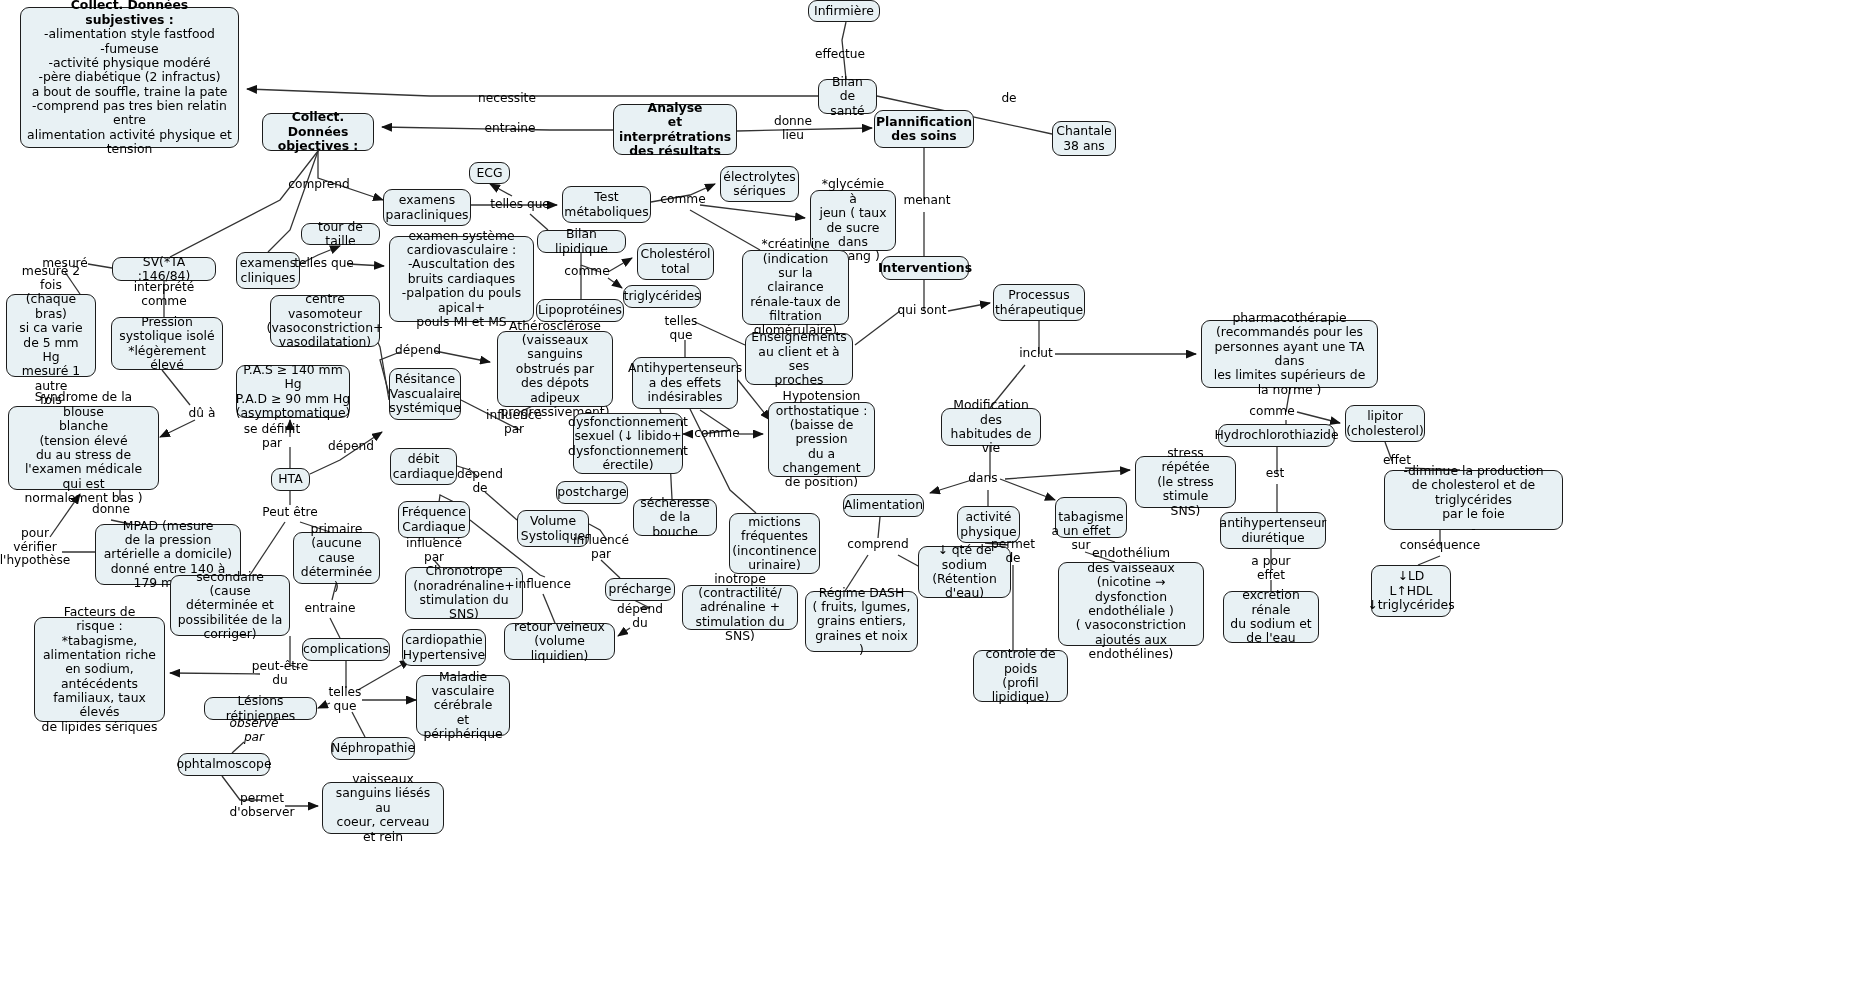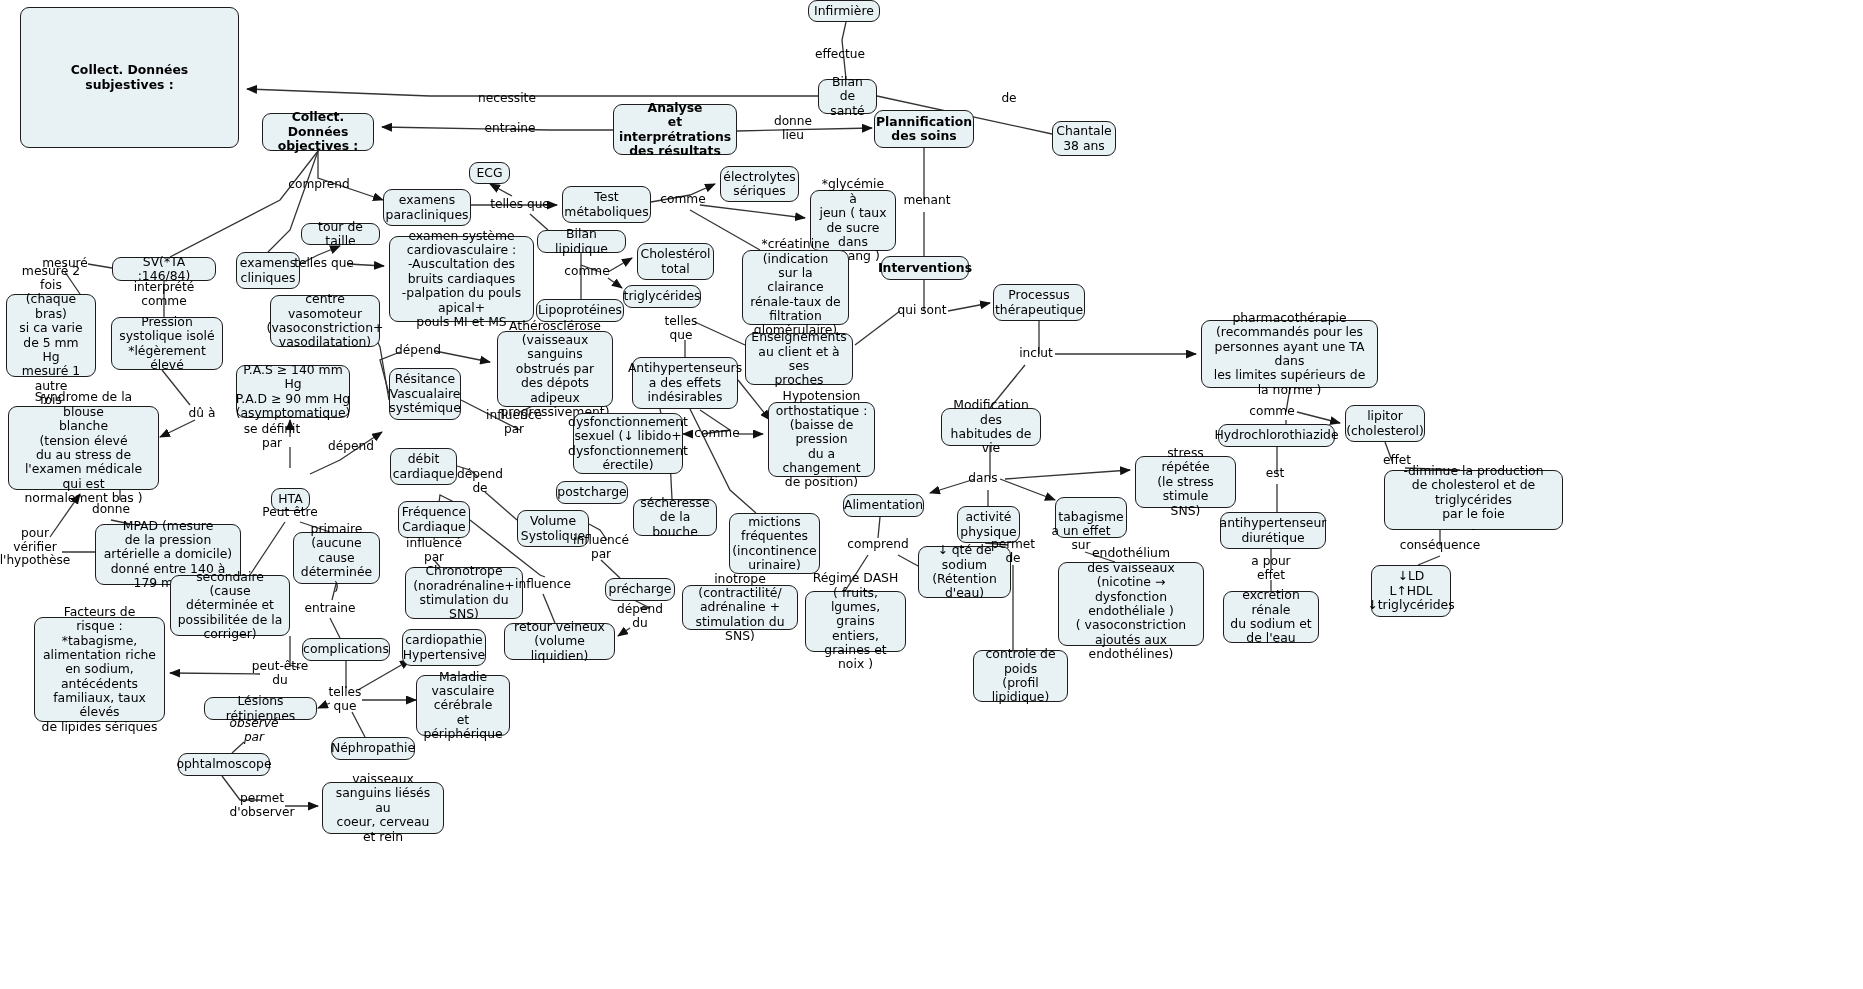--- a/index.html
+++ b/index.html
@@ -168,21 +168,27 @@
       <path d="M737,434 L763,434" marker-end="url(#ah)"></path>
       <path d="M660,409 L670,460 L672,499"></path>
       <path d="M690,409 L730,490 L756,513"></path>
       <path d="M685,357 L685,340"></path>
       <path d="M695,322 L745,345"></path>
     </g>
   </svg>
   <div id="nodes-layer">
       <div class="node" style="left: 20px; top: 7px; width: 219px; height: 141px;"><span style="white-space: pre-line;"><span style="font-weight: bold;">Collect. Données
 subjestives :
-</span></span></div>
+</span><span>-alimentation style fastfood
+-fumeuse
+-activité physique modéré
+-père diabétique (2 infractus)
+a bout de souffle, traine la pate
+-comprend pas tres bien relatin entre
+alimentation activité physique et tension</span></span></div>
       <div class="node bold" style="left: 262px; top: 113px; width: 112px; height: 38px;">Collect. Données
 objectives :</div>
       <div class="node" style="left: 808px; top: 0px; width: 72px; height: 22px;">Infirmière</div>
       <div class="node" style="left: 818px; top: 79px; width: 59px; height: 35px;">Bilan de
 santé</div>
       <div class="node bold" style="left: 613px; top: 104px; width: 124px; height: 51px;">Analyse
 et interprétrations
 des résultats</div>
       <div class="node bold" style="left: 874px; top: 110px; width: 100px; height: 38px;">Plannification
 des soins</div>
@@ -268,21 +274,21 @@
 blanche
 (tension élevé
 du au stress de
 l'examen médicale qui est
 normalement bas )</div>
       <div class="node" style="left: 1345px; top: 405px; width: 80px; height: 37px;">lipitor
 (cholesterol)</div>
       <div class="node" style="left: 1218px; top: 424px; width: 117px; height: 23px;">Hydrochlorothiazide</div>
       <div class="node" style="left: 941px; top: 408px; width: 100px; height: 38px;">Modification des
 habitudes de vie</div>
-      <div class="node" style="left: 271px; top: 468px; width: 39px; height: 23px; margin-top: 20px;">HTA</div>
+      <div class="node" style="left: 271px; top: 468px; width: 39px; height: 23px;">HTA</div>
       <div class="node" style="left: 390px; top: 448px; width: 67px; height: 37px;">débit
 cardiaque</div>
       <div class="node" style="left: 1384px; top: 470px; width: 179px; height: 60px;">-diminue la production
 de cholesterol et de triglycérides
 par le foie
 -</div>
       <div class="node" style="left: 1135px; top: 456px; width: 101px; height: 52px;">stress répétée
 (le stress stimule
 SNS)</div>
       <div class="node" style="left: 556px; top: 481px; width: 72px; height: 23px;">postcharge</div>
@@ -325,21 +331,21 @@
       <div class="node" style="left: 1371px; top: 565px; width: 80px; height: 52px;">↓LD
 L↑HDL
 ↓triglycérides</div>
       <div class="node" style="left: 918px; top: 546px; width: 93px; height: 52px;">↓ qté de sodium
 (Rétention
 d'eau)</div>
       <div class="node" style="left: 170px; top: 575px; width: 120px; height: 61px;">secondaire
 (cause déterminée et
 possibilitée de la
 corriger)</div>
-      <div class="node" style="left: 805px; top: 591px; width: 101px; height: 61px;">Régime DASH
+      <div class="node" style="left: 805px; top: 591px; width: 113px; height: 61px;">Régime DASH
 ( fruits, lgumes,
 grains entiers,
 graines et noix )</div>
       <div class="node" style="left: 682px; top: 585px; width: 116px; height: 45px;">inotrope
 (contractilité/
 adrénaline +
 stimulation du SNS)</div>
       <div class="node" style="left: 504px; top: 623px; width: 111px; height: 37px;">retour veineux
 (volume liquidien)</div>
       <div class="node" style="left: 302px; top: 638px; width: 88px; height: 23px;">complications</div>

